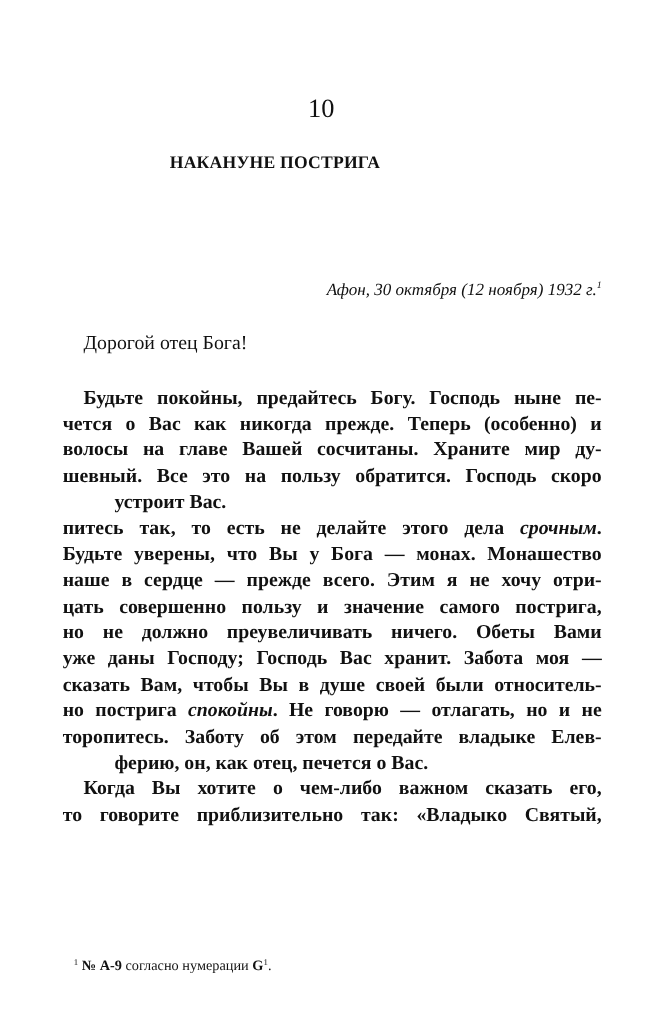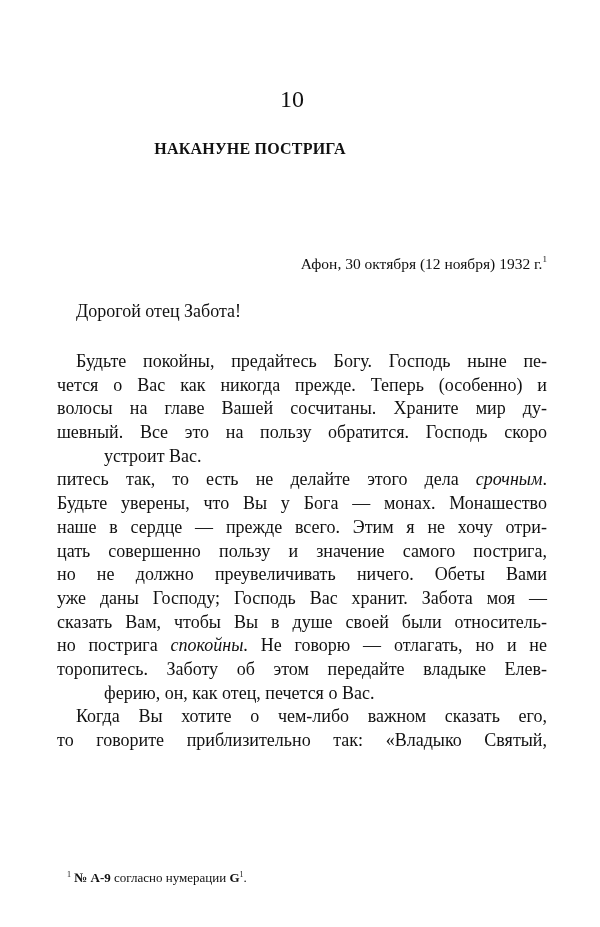--- a/index.html
+++ b/index.html
@@ -5,45 +5,45 @@
     html, body { margin: 0; padding: 0; background: #ffffff; }
     body { width: 600px; height: 927px; position: relative; overflow: hidden; color: #111; }
     .page { position: absolute; left: 0; top: 0; width: 600px; height: 927px; }
     .chapter-num { position: absolute; top: 86px; left: 0; width: 584px; text-align: center;
       font-family: "Liberation Serif", serif; font-size: 24px; }
     .chapter-title { position: absolute; top: 140px; left: 0; width: 500px; text-align: center;
       font-family: "Liberation Serif", serif; font-weight: bold; font-size: 16px; letter-spacing: 0.2px; }
     .subtitle { position: absolute; top: 180px; left: 0; width: 600px; text-align: center;
       font-family: "Liberation Serif", serif; font-style: italic; font-size: 17px; line-height: 26px; letter-spacing: 0.8px; }
     .dateline { position: absolute; top: 255px; right: 53px;
-      font-family: "Liberation Serif", serif; font-size: 15.5px; }
+      font-family: "Liberation Serif", serif; font-size: 15.5px; font-style: italic; }
     .dateline sup { font-size: 9px; vertical-align: top; position: relative; top: -1px; }
     .salutation { position: absolute; top: 301px; left: 76px;
       font-family: "Liberation Serif", serif; font-size: 18px; }
     .body-text { position: absolute; top: 350px; left: 57px; width: 490px;
       font-family: "Liberation Serif", serif; font-size: 18px; line-height: 23.7px; }
-    .body-text .line { white-space: nowrap; text-align: justify; text-align-last: justify; display: block; height: 23.7px; }
+    .body-text .line { white-space: nowrap; text-align: justify; text-align-last: justify; display: block; height: 23.7px; font-weight: bold; }
     .body-text .line.last { text-align-last: left; margin-left: 47px; }
     .body-text .line.indent { padding-left: 19px; }
     .footnote { position: absolute; top: 838px; left: 67px;
       font-family: "Liberation Serif", serif; font-size: 13px; margin-top: 32px; }
     .footnote sup { font-size: 8px; vertical-align: top; }
     .bold { font-weight: bold; }
     em { font-style: italic; }
   </style>
 </head>
 <body>
 
 <div class="page">
   <div class="chapter-num">10</div>
   <div class="chapter-title">НАКАНУНЕ ПОСТРИГА</div>
   <div class="dateline">
     <span>Афон, 30 октября (12 ноября) 1932 г.</span><sup>1</sup>
   </div>
-  <div class="salutation">Дорогой отец Забота!</div>
+  <div class="salutation">Дорогой отец Бога!</div>
 
   <div class="body-text" id="body-text">
       <span class="line indent">Будьте покойны, предайтесь Богу. Господь ныне пе-</span>
       <span class="line">чется о Вас как никогда прежде. Теперь (особенно) и</span>
       <span class="line">волосы на главе Вашей сосчитаны. Храните мир ду-</span>
       <span class="line">шевный. Все это на пользу обратится. Господь скоро</span>
       <span class="line last">устроит Вас.</span>
       <span class="line">питесь так, то есть не делайте этого дела <em>срочным</em>.</span>
       <span class="line">Будьте уверены, что Вы у Бога — монах. Монашество</span>
       <span class="line">наше в сердце — прежде всего. Этим я не хочу отри-</span>

